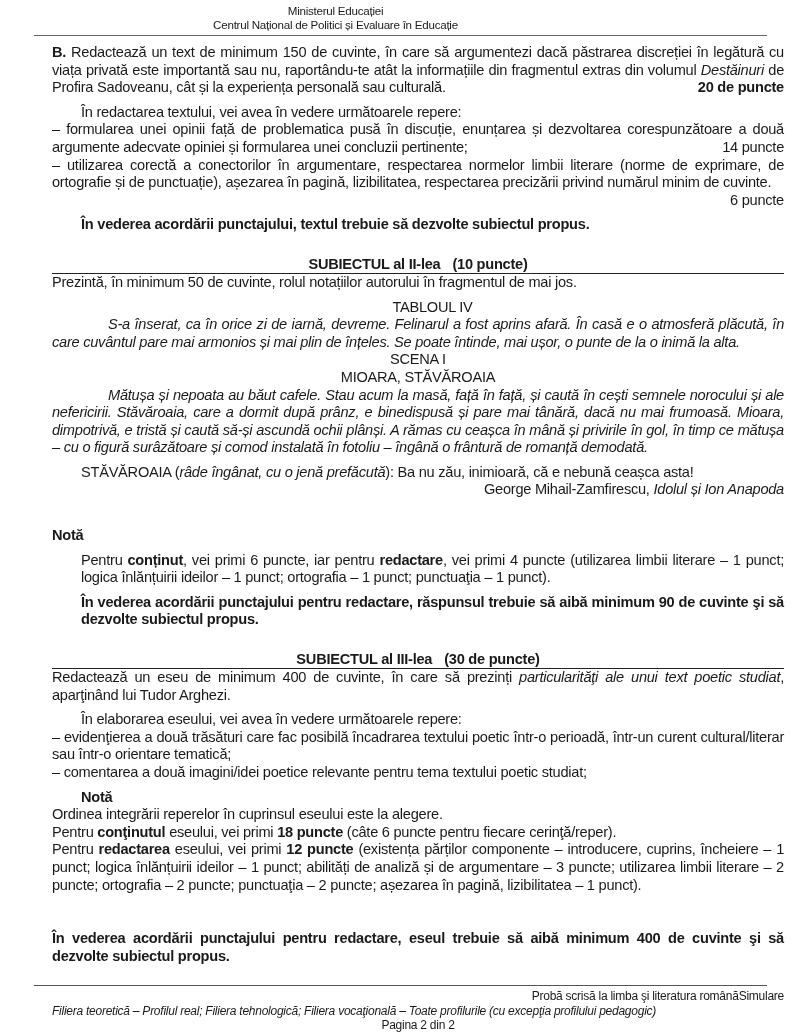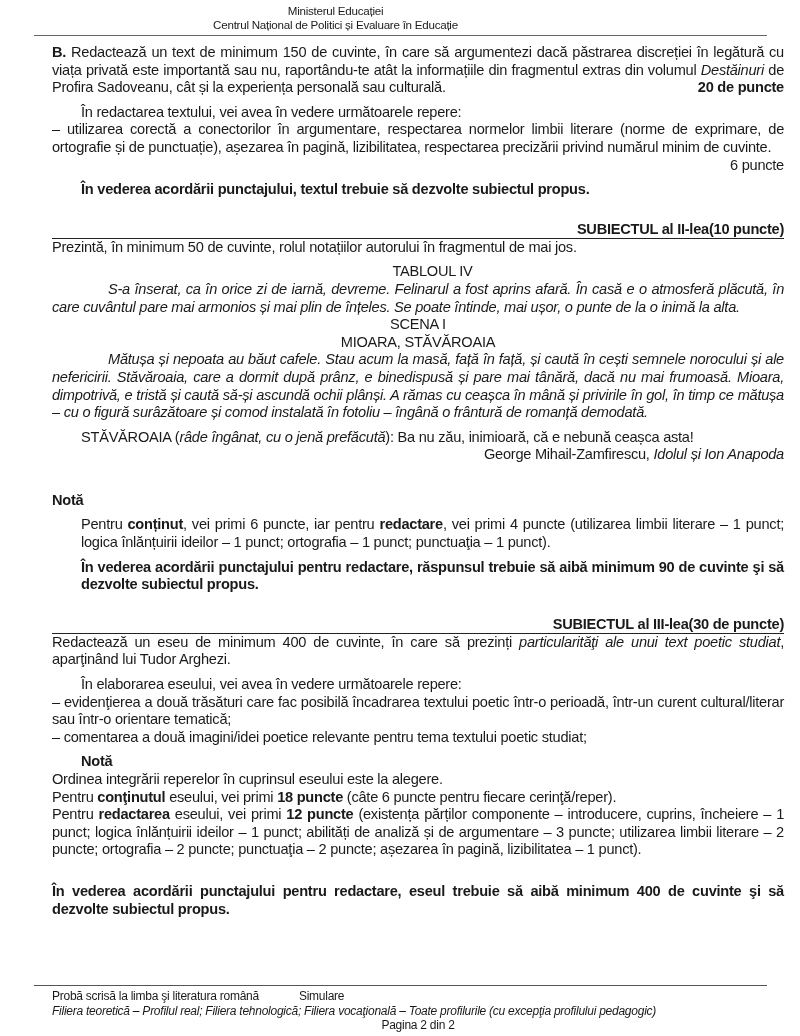--- a/index.html
+++ b/index.html
@@ -10,40 +10,41 @@
   }
   .page-header { position: absolute; left: 0; top: 4px; width: 671px; text-align: center; font-size: 11.6px; line-height: 14px; }
   .header-rule { position: absolute; left: 34px; width: 733px; top: 35px; height: 0; border-top: 1.6px solid #666; }
   .content { position: absolute; left: 52px; top: 44px; width: 732px; }
   p { margin: 0; line-height: 17.6px; text-align: justify; }
   .gap6 { margin-top: 7px; margin-left: 29px; }
   .b { font-weight: bold; }
   .i { font-style: italic; }
   .right { text-align: right; }
   .center { text-align: center; }
-  .row { display: flex; justify-content: flex-start; line-height: 17.6px; gap: 40px; }
-  .section-head { display: flex; justify-content: flex-end; font-weight: bold; border-bottom: 1px solid #222; line-height: 17px; }
+  .row { display: flex; justify-content: flex-end; line-height: 17.6px; }
+  .section-head { display: flex; justify-content: center; font-weight: bold; border-bottom: 1px solid #222; line-height: 17px; gap: 12px; }
   .indent { text-indent: 56px; }
   .footer-rule { position: absolute; left: 34px; width: 733px; top: 985px; border-top: 1.6px solid #555; }
   .footer { position: absolute; left: 52px; top: 989px; width: 732px; font-size: 12px; line-height: 14.5px; }
 </style>
 </head>
 <body>
 
 <div class="page-header">
   <div>Ministerul Educației</div>
   <div>Centrul Național de Politici și Evaluare în Educație</div>
 </div>
 <div class="header-rule"></div>
 
 <div class="content">
 
   <div>
     <p><span class="b">B.</span><span> Redactează un text de minimum 150 de cuvinte, în care să argumentezi dacă păstrarea discreției în legătură cu viața privată este importantă sau nu, raportându-te atât la informațiile din fragmentul extras din volumul </span><span class="i">Destăinuri</span><span> de Profira Sadoveanu, cât și la experiența personală sau culturală.</span><span style="float:right" class="b">20 de puncte</span></p>
     <p class="gap6">În redactarea textului, vei avea în vedere următoarele repere:</p>
+    <p><span>– formularea unei opinii față de problematica pusă în discuție, enunțarea și dezvoltarea corespunzătoare a două argumente adecvate opiniei și formularea unei concluzii pertinente;</span><span style="float:right">14 puncte</span></p>
     <p>– utilizarea corectă a conectorilor în argumentare, respectarea normelor limbii literare (norme de exprimare, de ortografie și de punctuație), așezarea în pagină, lizibilitatea, respectarea precizării privind numărul minim de cuvinte.</p>
     <p class="right">6 puncte</p>
     <p class="gap6 b">În vederea acordării punctajului, textul trebuie să dezvolte subiectul propus.</p>
   </div>
 
   <div style="margin-top:22px">
     <div class="section-head">
       <span>SUBIECTUL al II-lea</span>
       <span>(10 puncte)</span>
     </div>
@@ -68,21 +69,21 @@
     </div>
     <p><span>Redactează un eseu de minimum 400 de cuvinte, în care să prezinți </span><span class="i">particularităţi ale unui text poetic studiat</span><span>, aparţinând lui Tudor Arghezi.</span></p>
     <p class="gap6">În elaborarea eseului, vei avea în vedere următoarele repere:</p>
     <p>– evidenţierea a două trăsături care fac posibilă încadrarea textului poetic într-o perioadă, într-un curent cultural/literar sau într-o orientare tematică;</p>
     <p>– comentarea a două imagini/idei poetice relevante pentru tema textului poetic studiat;</p>
 
     <p class="b gap6">Notă</p>
     <p>Ordinea integrării reperelor în cuprinsul eseului este la alegere.</p>
     <p><span>Pentru </span><span class="b">conţinutul</span><span> eseului, vei primi </span><span class="b">18 puncte</span><span> (câte 6 puncte pentru fiecare cerinţă/reper).</span></p>
     <p><span>Pentru </span><span class="b">redactarea</span><span> eseului, vei primi </span><span class="b">12 puncte</span><span> (existența părților componente – introducere, cuprins, încheiere – 1 punct; logica înlănțuirii ideilor – 1 punct; abilități de analiză și de argumentare – 3 puncte; utilizarea limbii literare – 2 puncte; ortografia – 2 puncte; punctuaţia – 2 puncte; așezarea în pagină, lizibilitatea – 1 punct).</span></p>
-    <p class="b" style="margin-top:24px">În vederea acordării punctajului pentru redactare, eseul trebuie să aibă minimum 400 de cuvinte şi să dezvolte subiectul propus.</p>
+    <p class="b" style="margin-top:36px">În vederea acordării punctajului pentru redactare, eseul trebuie să aibă minimum 400 de cuvinte şi să dezvolte subiectul propus.</p>
   </div>
 </div>
 
 <div class="footer-rule"></div>
 <div class="footer">
   <div class="row" style="line-height:14.5px">
     <span>Probă scrisă la limba şi literatura română</span>
     <span>Simulare</span>
   </div>
   <div class="i">Filiera teoretică – Profilul real; Filiera tehnologică; Filiera vocaţională – Toate profilurile (cu excepţia profilului pedagogic)</div>

